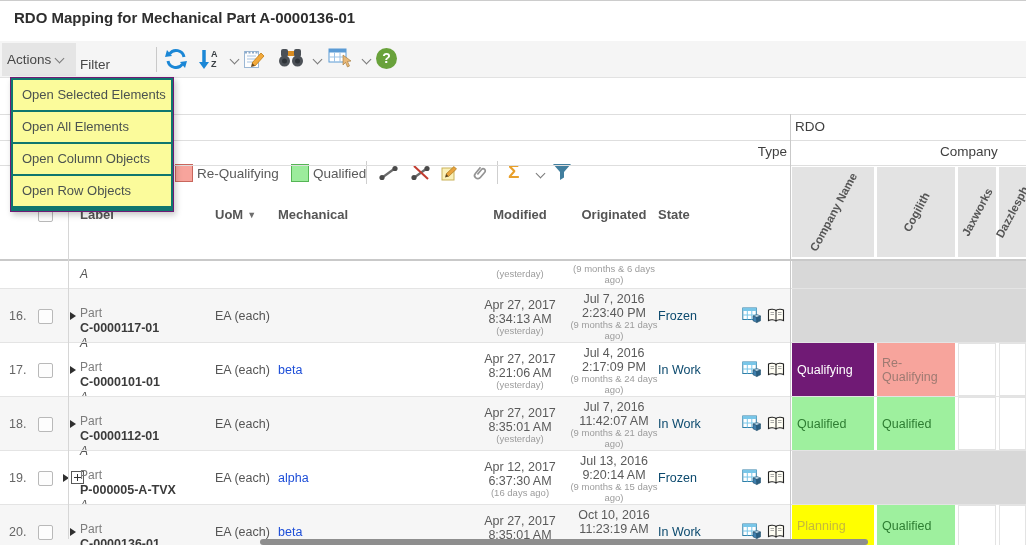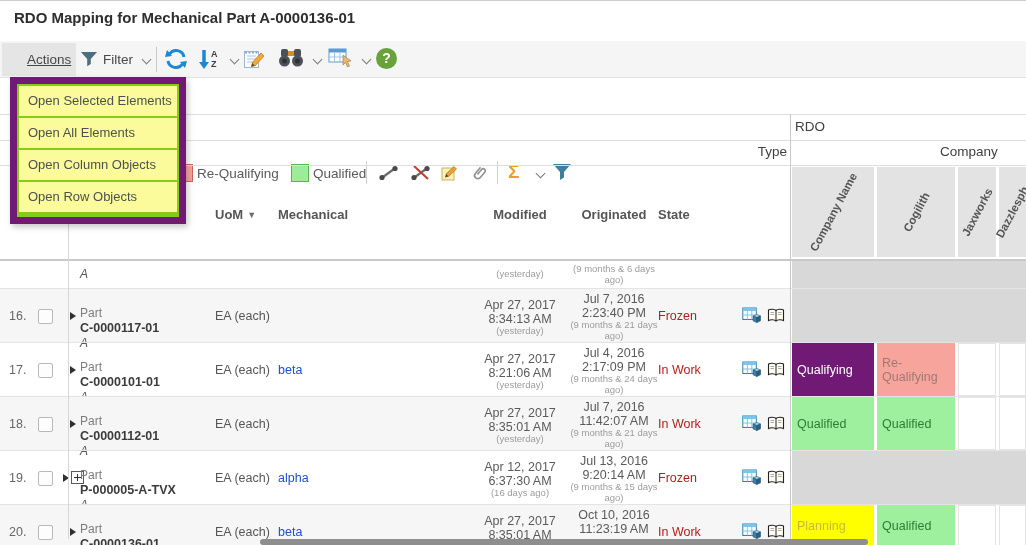--- a/index.html
+++ b/index.html
@@ -4,22 +4,22 @@
 <style>
   html,body{margin:0;padding:0;background:#fff;}
   .stage{position:relative;width:1026px;height:545px;overflow:hidden;background:#fff;
          font-family:"Liberation Sans",sans-serif;color:#555;border-top:1px solid #ccc;}
   .abs{position:absolute;}
   
   .title{left:14px;top:8px;font-size:15px;font-weight:bold;color:#2e2e2e;}
   
   .tb1{left:0;top:40px;width:1026px;height:37px;background:#f5f5f5;border-bottom:1px solid #e2e2e2;box-sizing:border-box;}
   .btn-actions{left:2px;top:2px;width:74px;height:33px;background:#e5e5e5;color:#474747;
-               font-size:13.5px;line-height:33px;padding-left:25px;box-sizing:border-box;cursor:pointer;text-decoration:underline;}
-  .btn-filter{left:80px;top:2px;height:33px;font-size:13.5px;line-height:33px;color:#474747;cursor:pointer;display:flex;align-items:center;gap:5px;}
+               font-size:13.5px;line-height:33px;padding-left:5px;box-sizing:border-box;cursor:pointer;}
+  .btn-filter{left:80px;top:2px;height:33px;font-size:13.5px;line-height:33px;color:#474747;cursor:pointer;display:flex;align-items:center;gap:5px;flex-direction:column;}
   .chev{display:inline-block;width:6px;height:6px;border-right:1.6px solid #7a7a7a;border-bottom:1.6px solid #7a7a7a;
         transform:rotate(45deg);margin-left:5px;vertical-align:2px;}
   .vsep1{top:6px;width:1px;height:25px;background:#c9c9c9;}
   .tbicon{top:7px;cursor:pointer;}
   .help-circle{width:21px;height:21px;border-radius:50%;background:#69a23b;color:#fff;font-weight:bold;
                font-size:14px;text-align:center;line-height:21px;}
   
   .tb2{left:0;top:77px;width:1026px;height:36px;background:#fff;}
   .frag{left:161px;top:88px;font-size:13px;color:#8a8a8a;}
   .sw{width:16px;height:16px;border:1px solid;box-sizing:content-box;}
@@ -47,30 +47,30 @@
   .c-label{left:80px;top:17px;width:132px;line-height:15px;}
   .lab-type{font-size:12px;color:#7d7d7d;}
   .lab-num{font-size:12.5px;font-weight:bold;color:#3b3b3b;cursor:pointer;}
   .lab-rev{font-size:12px;font-style:italic;color:#555;}
   .c-uom{left:215px;top:20px;font-size:12.5px;color:#555;}
   .c-desc{left:278px;top:20px;font-size:12.5px;color:#1d4ed8;}
   .c-mod{left:470px;top:9px;width:100px;text-align:center;}
   .c-orig{left:568px;top:3px;width:92px;text-align:center;}
   .dt{font-size:12.5px;color:#5a5a5a;line-height:14px;}
   .ago{font-size:9.5px;color:#9c9c9c;line-height:10.5px;}
-  .c-state{left:658px;top:20px;font-size:12.5px;color:#b91c1c;}
+  .c-state{left:658px;top:20px;font-size:12.5px;color:#0c4a6e;}
   .c-ic1{left:742px;top:18px;cursor:pointer;}
   .c-ic2{left:767px;top:19px;cursor:pointer;}
   
   .rdo-gray{left:792px;top:0;bottom:0;width:234px;background:#d8d8d8;}
   .rdo-cell{top:0;bottom:0;display:flex;align-items:center;padding-left:5px;font-size:12.5px;box-sizing:border-box;cursor:pointer;}
   .rdo-empty{top:0;bottom:0;background:#fff;border:1px solid #e3e3e3;box-sizing:border-box;}
   .rc0{left:792px;width:82px;} .rc1{left:877px;width:78px;} .rc2{left:958px;width:38px;} .rc3{left:999px;width:27px;}
   
-  .menu{left:10px;top:76px;width:158px;background:#84cc16;border:7px solid #701a75;box-shadow:2px 3px 6px rgba(0,0,0,.22);
+  .menu{left:10px;top:76px;width:158px;background:#0f766e;border:1px solid #701a75;box-shadow:2px 3px 6px rgba(0,0,0,.22);
         padding:2px 2px 5px 2px;z-index:100;}
   .menu-item{height:30px;line-height:30px;background:#fbfb9b;color:#4b5250;font-size:13px;padding-left:9px;
              margin-bottom:2px;cursor:pointer;white-space:nowrap;}
   .menu-item:last-child{margin-bottom:0;}
   
   .plusbox{width:11px;height:11px;border:1px solid #5a5a5a;background:#fff;position:relative;cursor:pointer;}
   .plusbox:before{content:"";position:absolute;left:2px;right:2px;top:4.5px;height:1px;background:#333;}
   .plusbox:after{content:"";position:absolute;top:2px;bottom:2px;left:4.5px;width:1px;background:#333;}
   
   .hscroll{left:260px;top:538px;width:608px;height:6px;background:#8e8e8e;border-radius:3px;z-index:60;cursor:pointer;}

